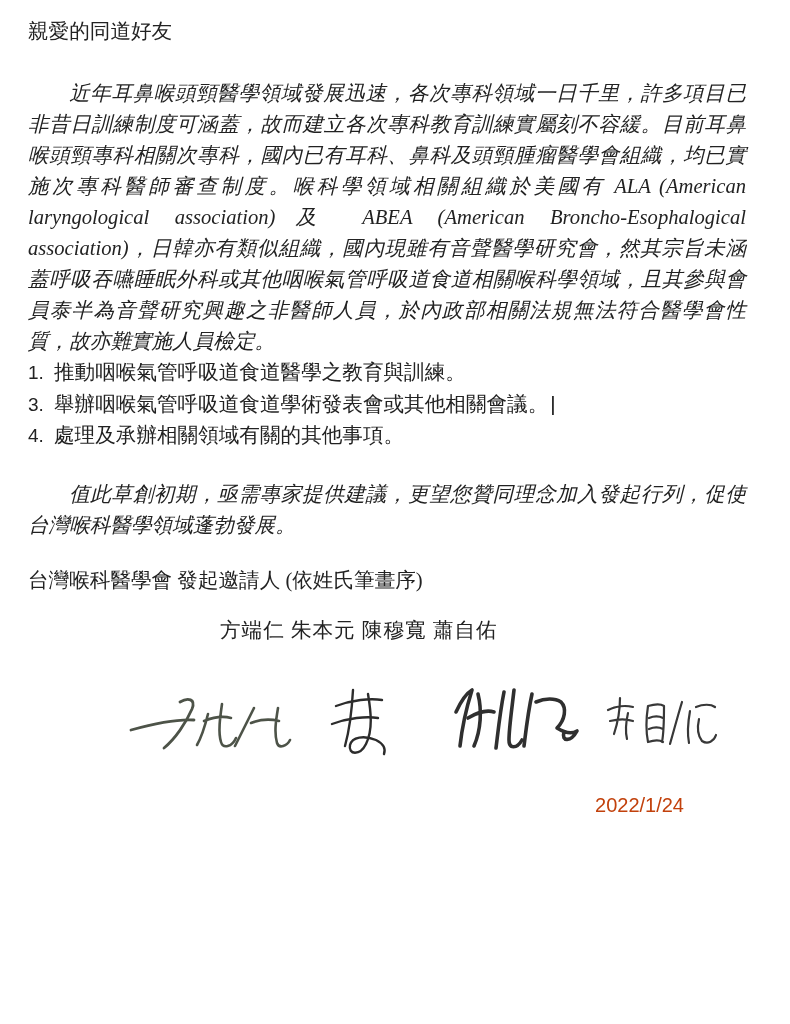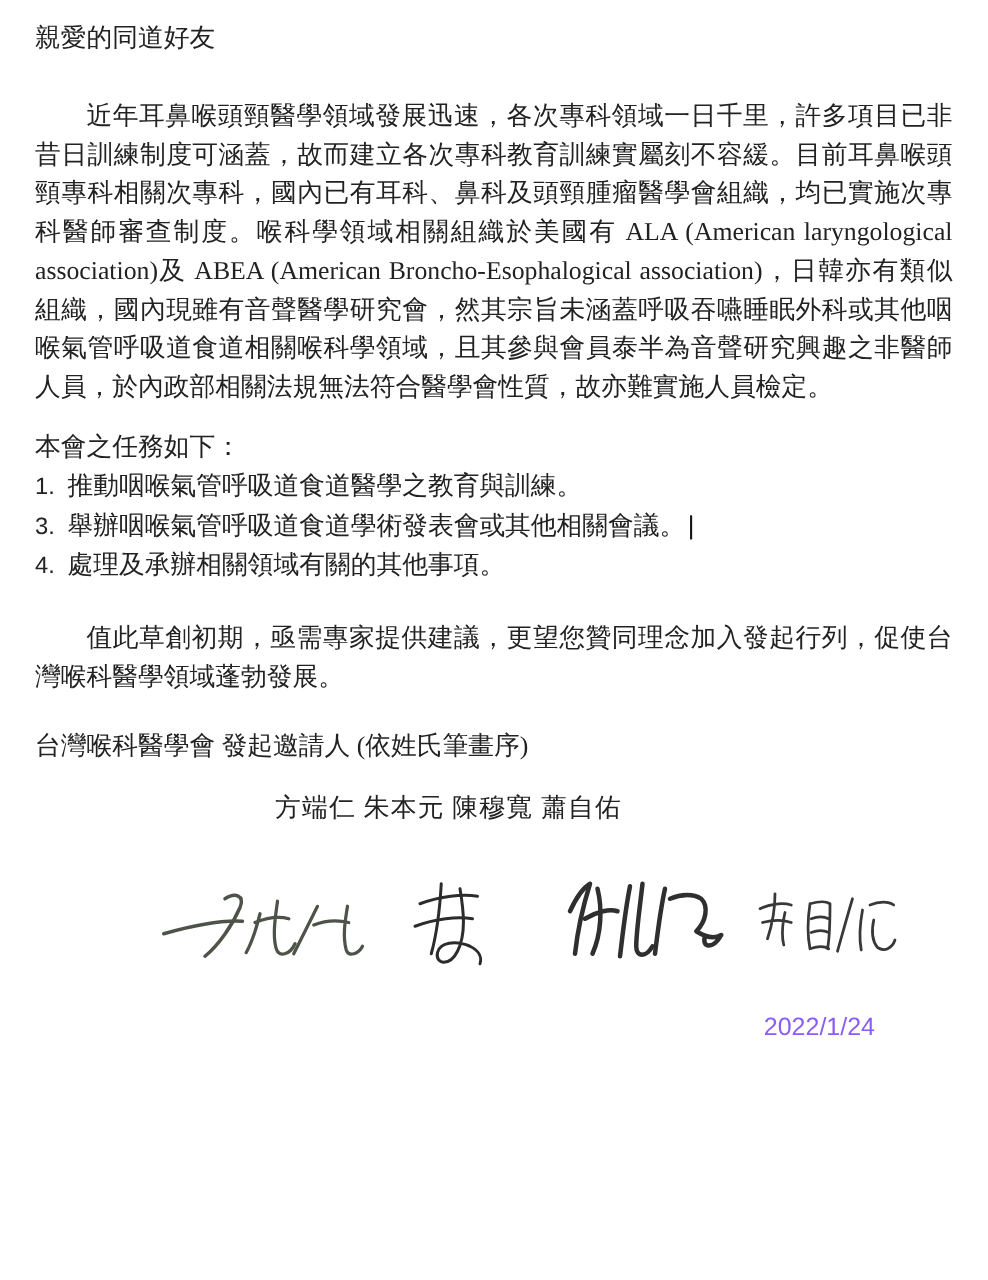--- a/index.html
+++ b/index.html
@@ -11,27 +11,27 @@
     width: 790px;
     height: 1024px;
     overflow: hidden;
     font-family: "Liberation Serif", serif;
     color: #222222;
   }
   .page {
     box-sizing: border-box;
     width: 790px;
     height: 976px;
-    padding: 16px 28px 0 28px;
+    padding: 16px 44px 0 28px;
     font-size: 20.6px;
     line-height: 31px;
     position: relative;
   }
   p { margin: 0; }
-  .body-p { text-align: justify; }
+  .body-p { text-align: justify; font-style: italic; }
   .indent { text-indent: 2em; }
   .p1 { margin-top: 31px; }
   .tasks-header { margin-top: 17px; }
   .task-row { white-space: nowrap; }
   .task-row .num {
     display: inline-block;
     min-width: 26px;
     font-family: "Liberation Sans", sans-serif;
     font-size: 19px;
   }
@@ -64,34 +64,33 @@
   .sig-1 { left: 100px; top: 6px; }
   .sig-2 { left: 292px; top: 2px; }
   .sig-3 { left: 418px; top: 0px; }
   .sig-4 { left: 574px; top: 10px; }
   .date-row {
     margin-top: 28px;
     text-align: right;
     padding-right: 62px;
     font-family: "Liberation Sans", sans-serif;
     font-size: 20px;
-    color: #8b5cf6;
+    color: #c2410c;
   }
 </style>
 </head>
 <body>
 
 <div class="page">
 
   <p class="salutation">親愛的同道好友</p>
 
   <p class="body-p indent p1">近年耳鼻喉頭頸醫學領域發展迅速，各次專科領域一日千里，許多項目已非昔日訓練制度可涵蓋，故而建立各次專科教育訓練實屬刻不容緩。目前耳鼻喉頭頸專科相關次專科，國內已有耳科、鼻科及頭頸腫瘤醫學會組織，均已實施次專科醫師審查制度。喉科學領域相關組織於美國有 ALA (American laryngological association)及 ABEA (American Broncho-Esophalogical association)，日韓亦有類似組織，國內現雖有音聲醫學研究會，然其宗旨未涵蓋呼吸吞嚥睡眠外科或其他咽喉氣管呼吸道食道相關喉科學領域，且其參與會員泰半為音聲研究興趣之非醫師人員，於內政部相關法規無法符合醫學會性質，故亦難實施人員檢定。</p>
 
 
-  <p class="tasks-header">本會之任務如下：</p>
 
   <p class="task-row">
     <span class="num">1.</span><span>推動咽喉氣管呼吸道食道醫學之教育與訓練。</span>
   </p>
   <p class="task-row">
     <span class="num">3.</span><span>舉辦咽喉氣管呼吸道食道學術發表會或其他相關會議。</span><span class="cursor">|</span>
   </p>
   <p class="task-row">
     <span class="num">4.</span><span>處理及承辦相關領域有關的其他事項。</span>
   </p>

